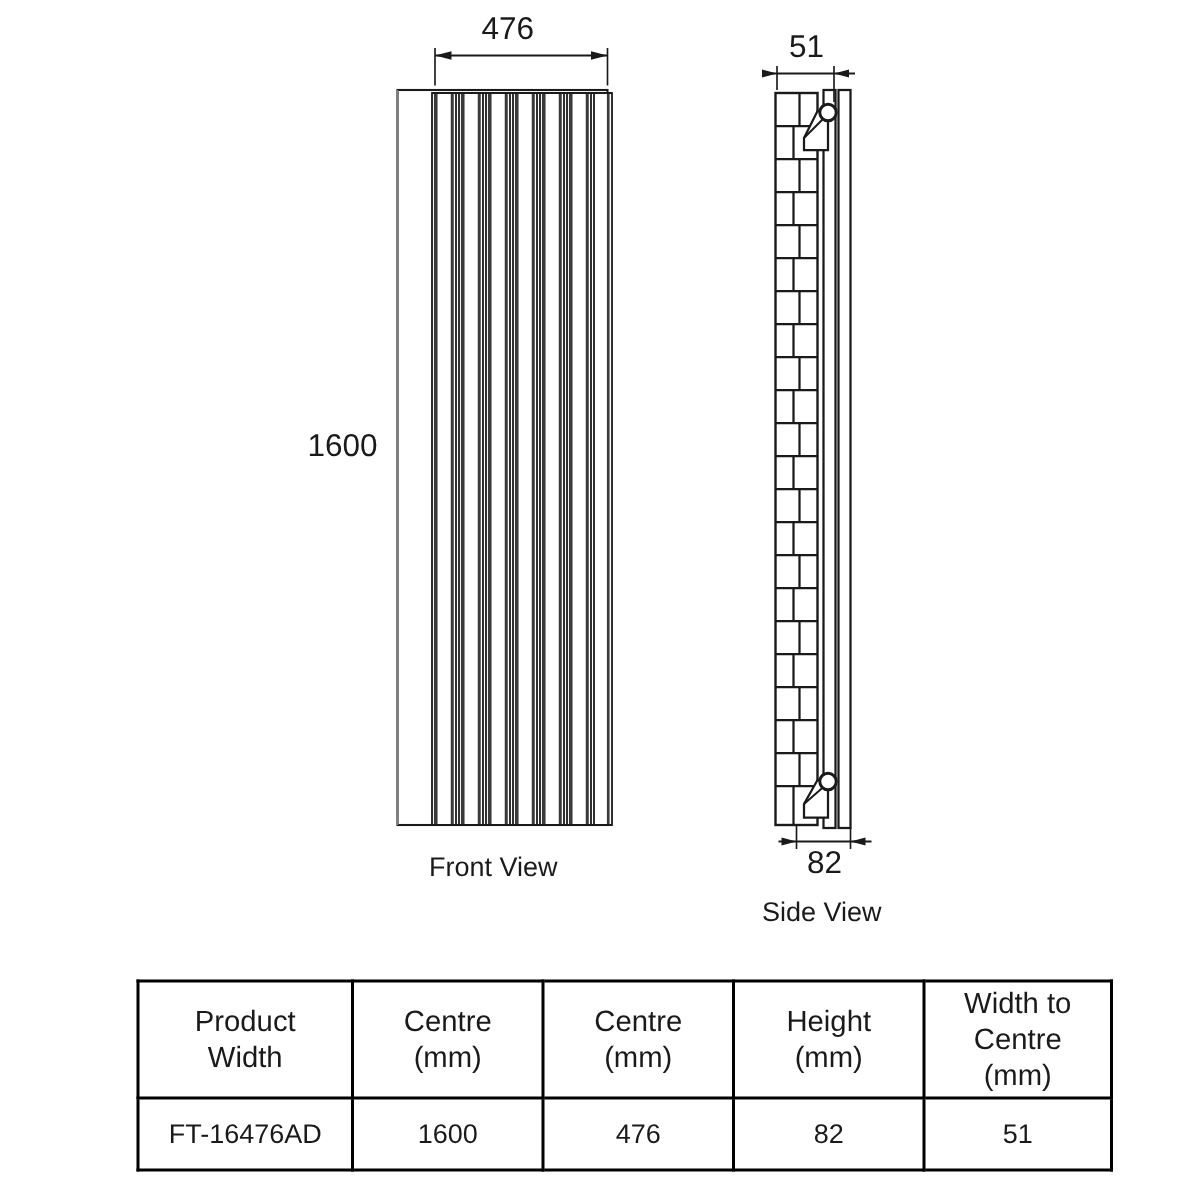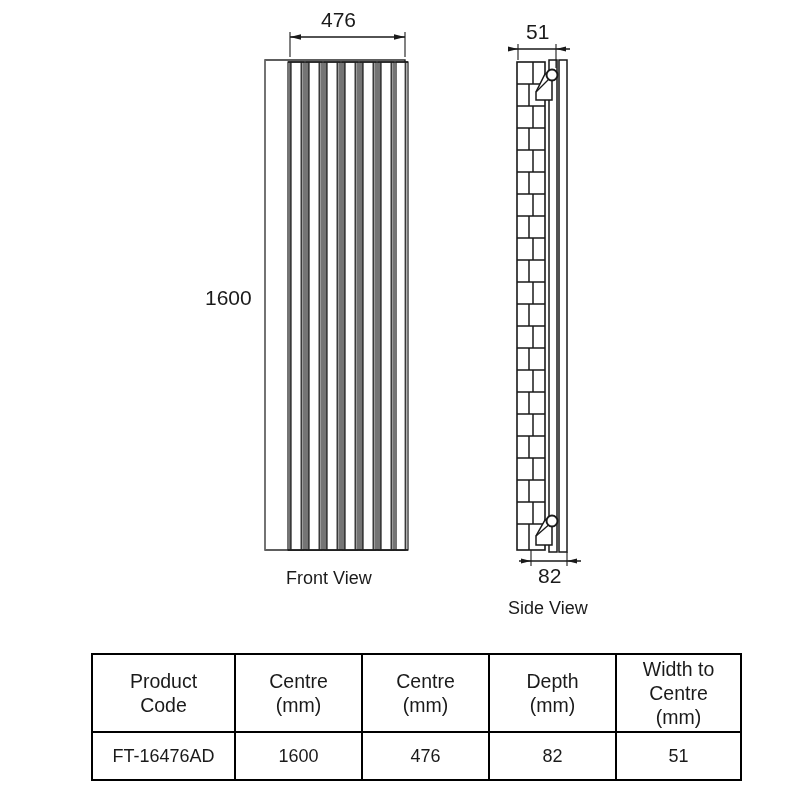--- a/index.html
+++ b/index.html
@@ -240,32 +240,32 @@
 <div class="lbl view-text" id="front-view-label">Front View</div>
 
 <div class="lbl view-text" id="side-view-label">Side View</div>
 
 <div class="spec-table-wrap">
   <table class="spec-table">
     <thead>
       <tr>
         <th style="width:137px">
           <span class="hdr-line">Product</span>
-          <span class="hdr-line">Code</span>
+          <span class="hdr-line">Width</span>
         </th>
         <th style="width:121px">
           <span class="hdr-line">Centre</span>
           <span class="hdr-line">(mm)</span>
         </th>
         <th style="width:121px">
           <span class="hdr-line">Centre</span>
           <span class="hdr-line">(mm)</span>
         </th>
         <th style="width:121px">
-          <span class="hdr-line">Depth</span>
+          <span class="hdr-line">Height</span>
           <span class="hdr-line">(mm)</span>
         </th>
         <th style="width:119px">
           <span class="hdr-line">Width to</span>
           <span class="hdr-line">Centre</span>
           <span class="hdr-line">(mm)</span>
         </th>
       </tr>
     </thead>
     <tbody>

